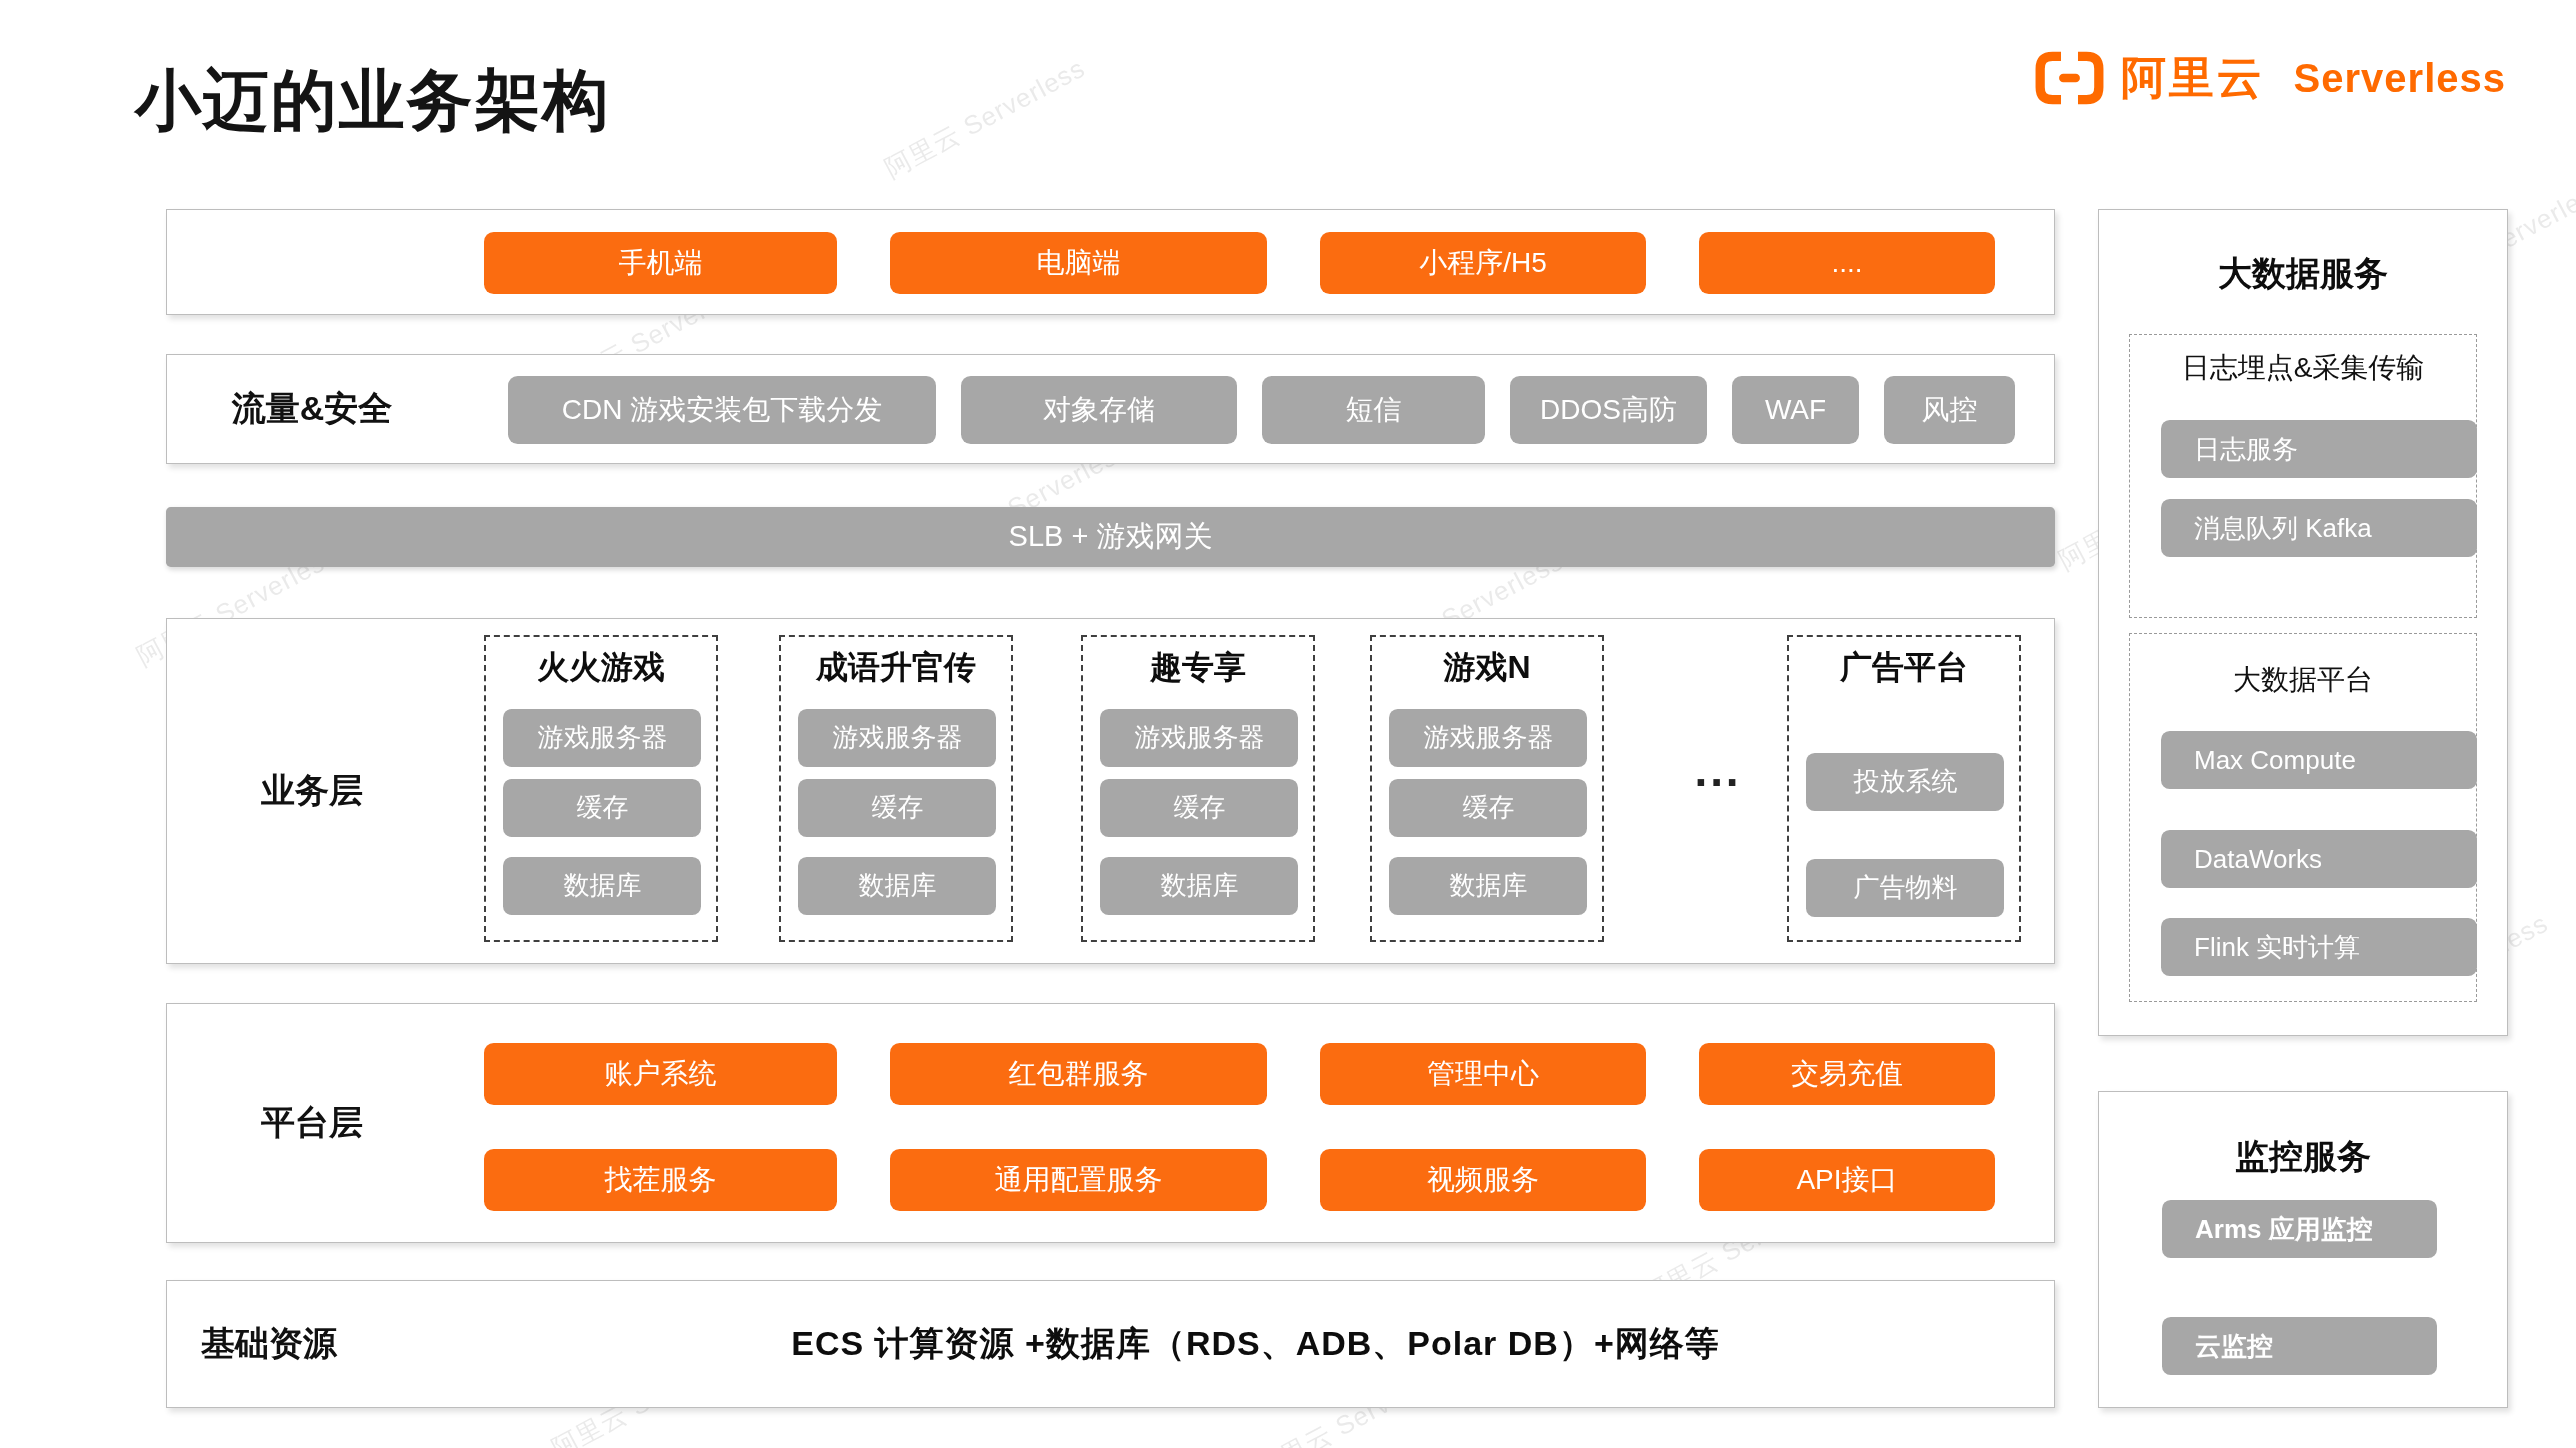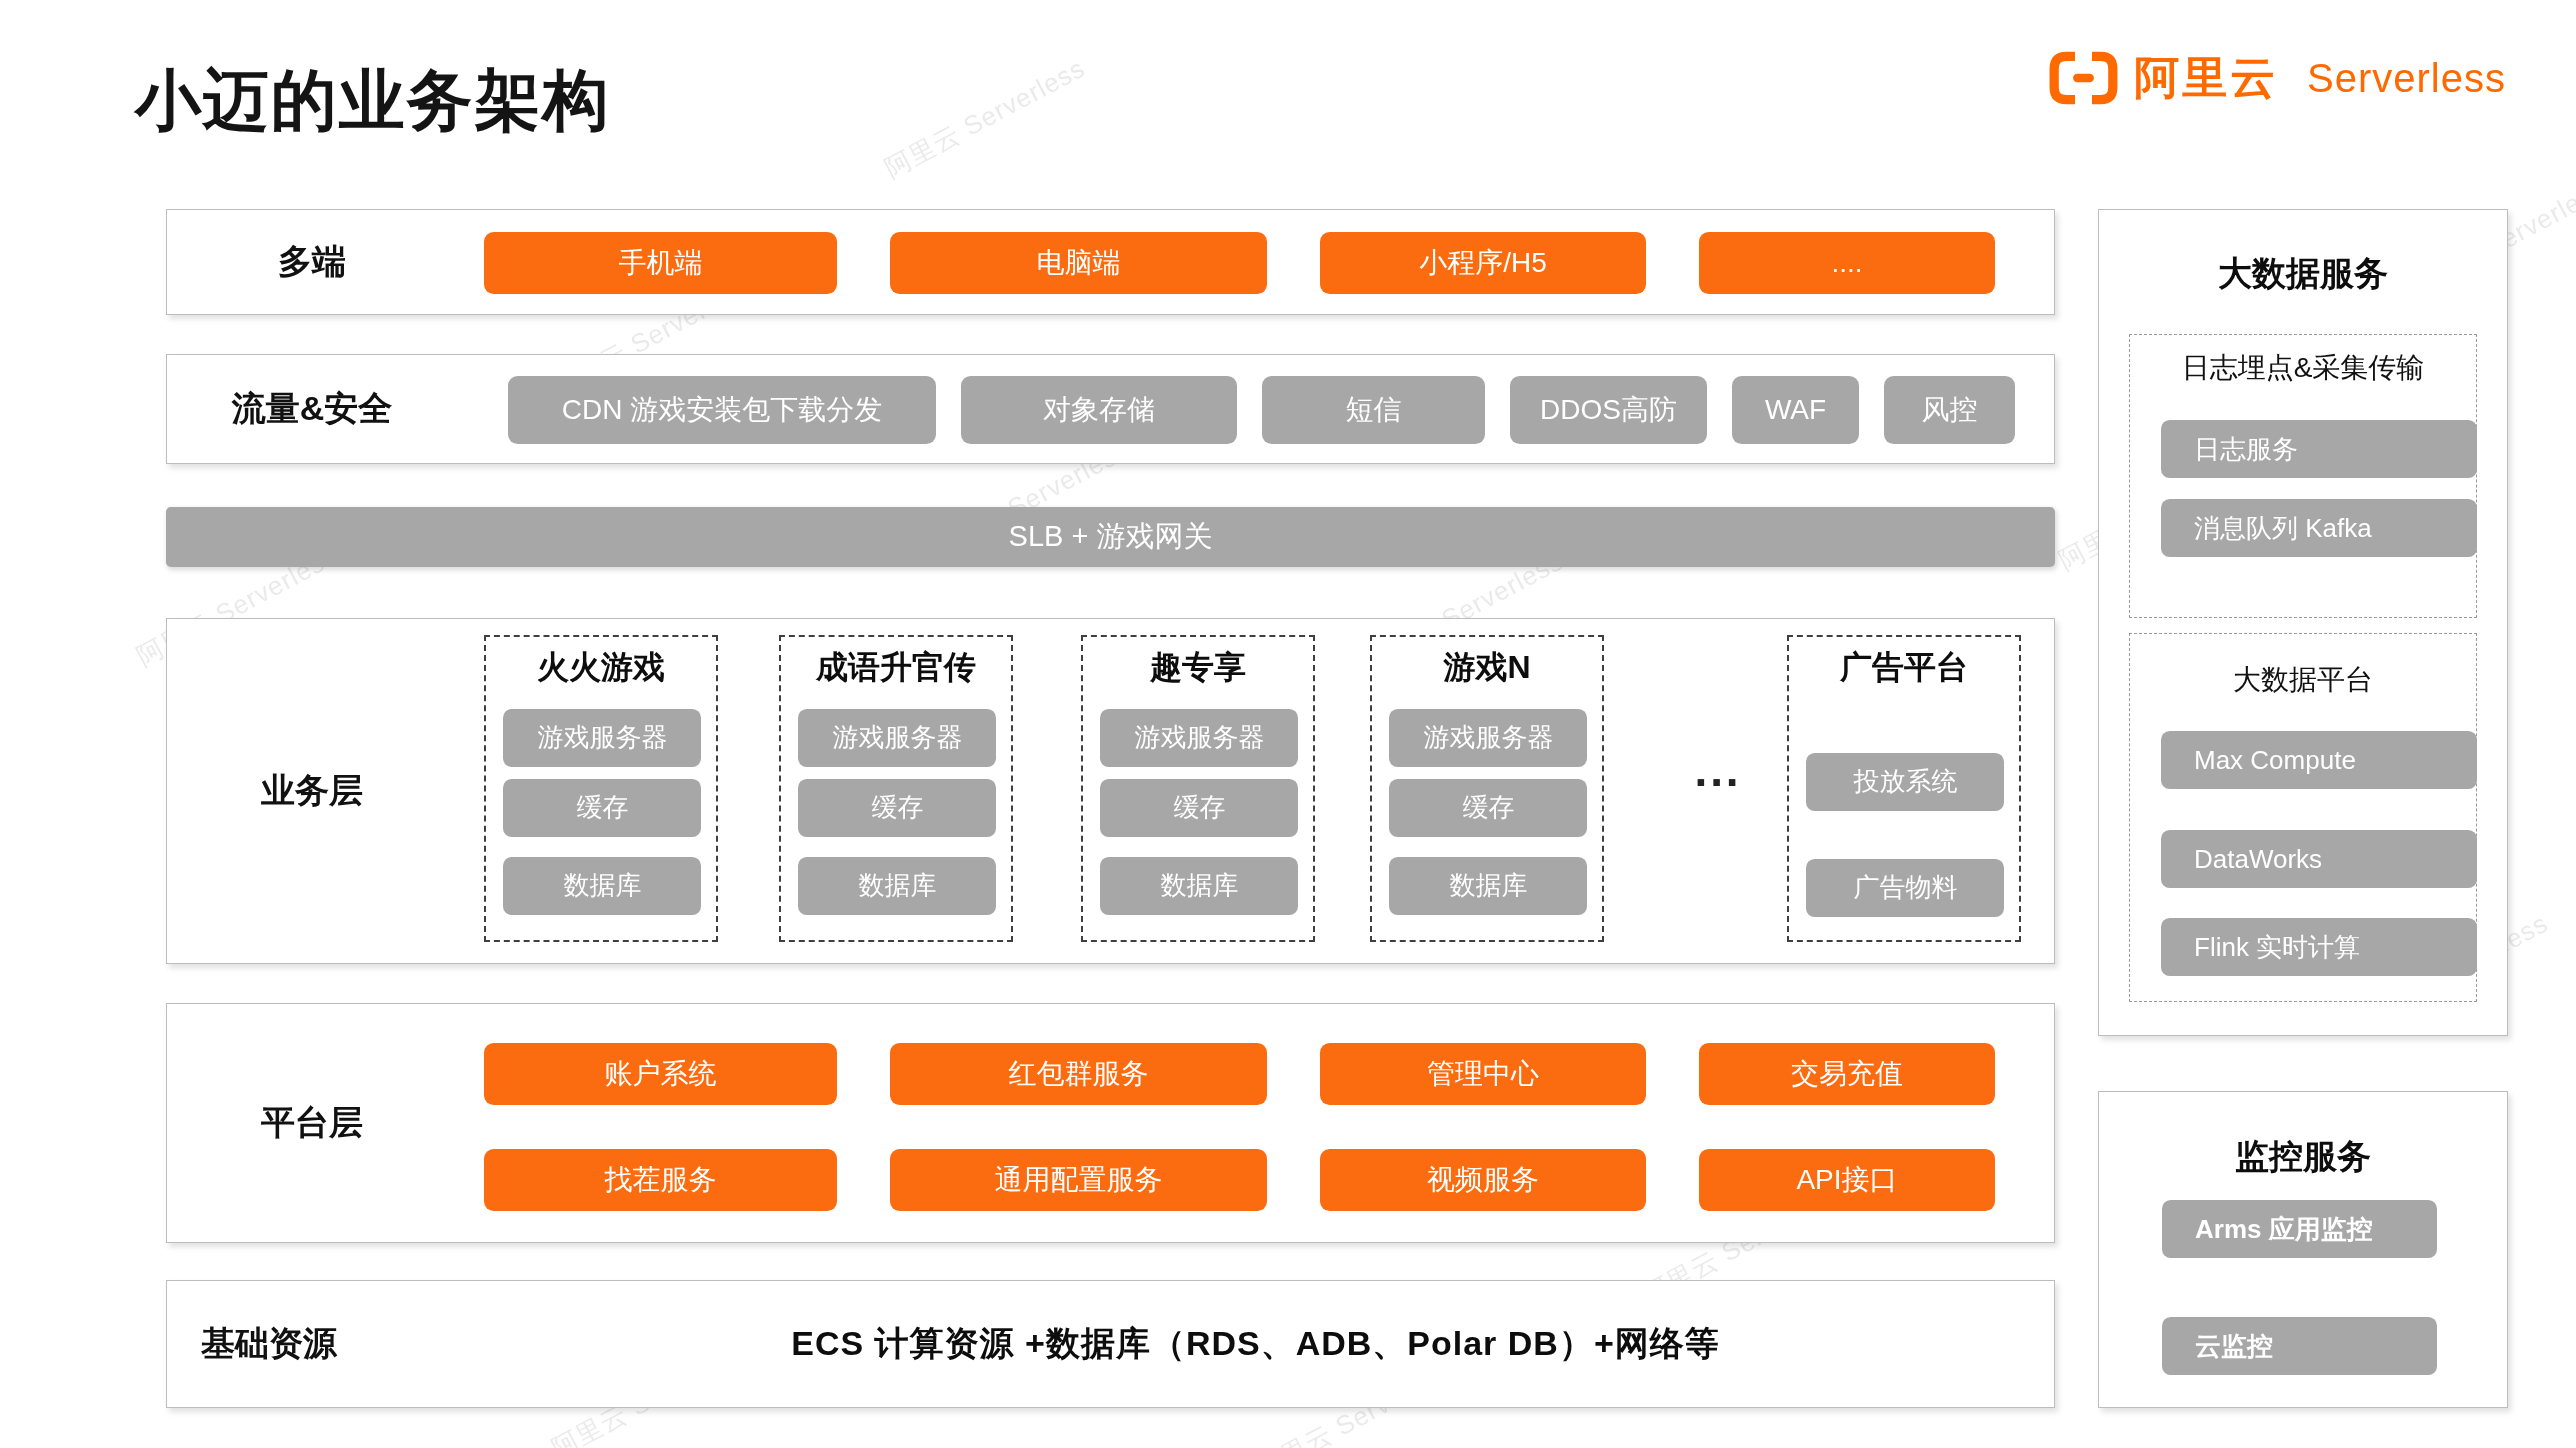--- a/index.html
+++ b/index.html
@@ -13,21 +13,21 @@
   
   .wm {
     position:absolute; color:#c9c9c9; opacity:.38; font-size:26px;
     transform:rotate(-28deg); white-space:nowrap; pointer-events:none; letter-spacing:1px;
   }
 
   
   .page-title { position:absolute; left:135px; top:56px; font-size:66px; font-weight:700; color:#141414; letter-spacing:1.9px; }
   .logo { position:absolute; top:48px; right:70px; display:flex; align-items:center; gap:15.5px; }
   .logo .brand   { color:#FF6A00; font-size:45px; font-weight:700; letter-spacing:2.9px; }
-  .logo .product { color:#FF6A00; font-size:40px; font-weight:400; margin-left:13.5px; letter-spacing:1px; }
+  .logo .product { color:#FF6A00; font-size:40px; font-weight:700; margin-left:13.5px; letter-spacing:1px; }
 
   
   .panel {
     position:absolute; left:166px; width:1889px; background:#fff;
     border:1.9px solid #bdbdbd; box-shadow:2.9px 3.9px 5.8px rgba(0,0,0,.12);
   }
   .row-label {
     position:absolute; left:0; top:0; bottom:0; width:290px;
     display:flex; align-items:center; justify-content:center;
     font-size:34px; font-weight:700; color:#111;
@@ -131,21 +131,20 @@
     <svg width="71" height="60" viewBox="0 0 92 72">
       <path d="M35 8 H24 C13 8 8 13 8 24 V48 C8 59 13 64 24 64 H35" fill="none" stroke="#FF6A00" stroke-width="12" stroke-linecap="butt" stroke-linejoin="round"></path>
       <path d="M57 8 H68 C79 8 84 13 84 24 V48 C84 59 79 64 68 64 H57" fill="none" stroke="#FF6A00" stroke-width="12" stroke-linecap="butt" stroke-linejoin="round"></path>
       <line x1="38" y1="36" x2="54" y2="36" stroke="#FF6A00" stroke-width="11" stroke-linecap="round"></line>
     </svg>
     <span class="brand">阿里云</span>
     <span class="product">Serverless</span>
   </div>
 
   <section class="panel" id="row-multiend">
-    <div class="row-label">多端</div>
     <div class="btnrow">
       <div class="btn orange mw0">手机端</div>
       <div class="btn orange mw1">电脑端</div>
       <div class="btn orange mw2">小程序/H5</div>
       <div class="btn orange mw3">....</div>
     </div>
   </section>
 
   <section class="panel" id="row-traffic">
     <div class="row-label">流量&amp;安全</div>

